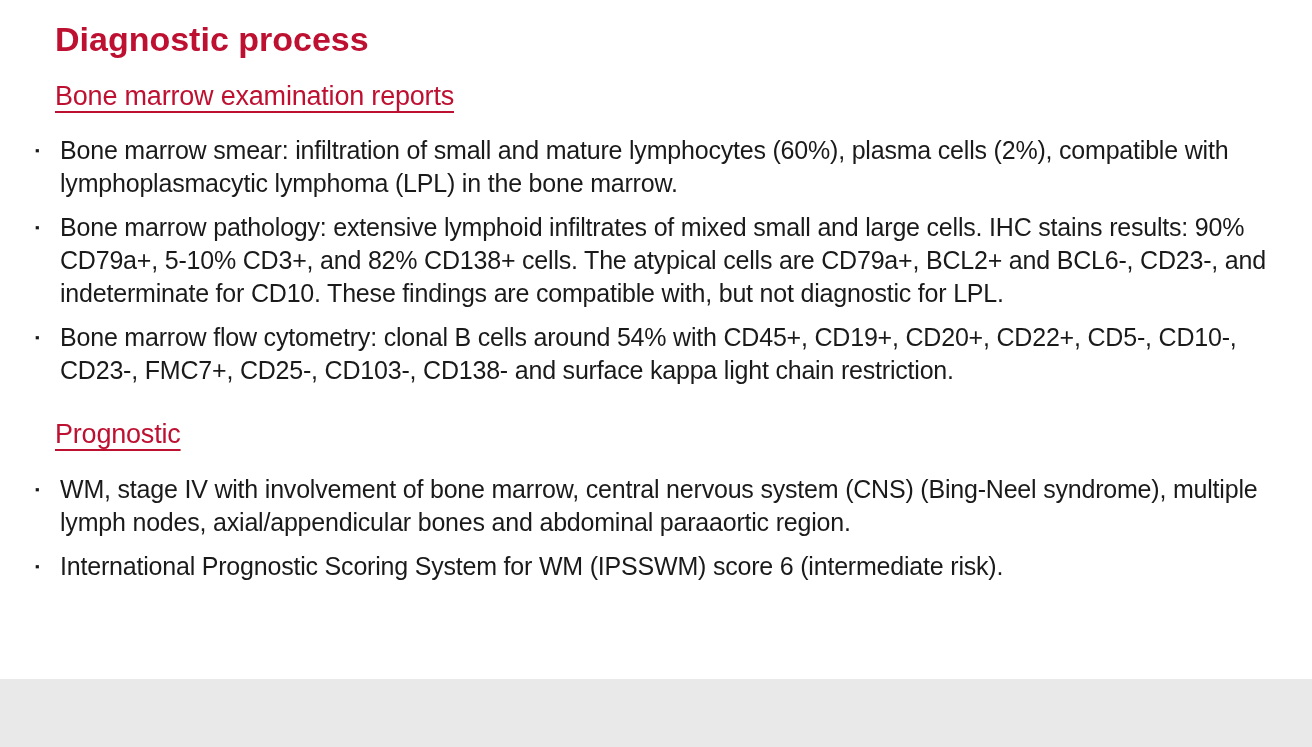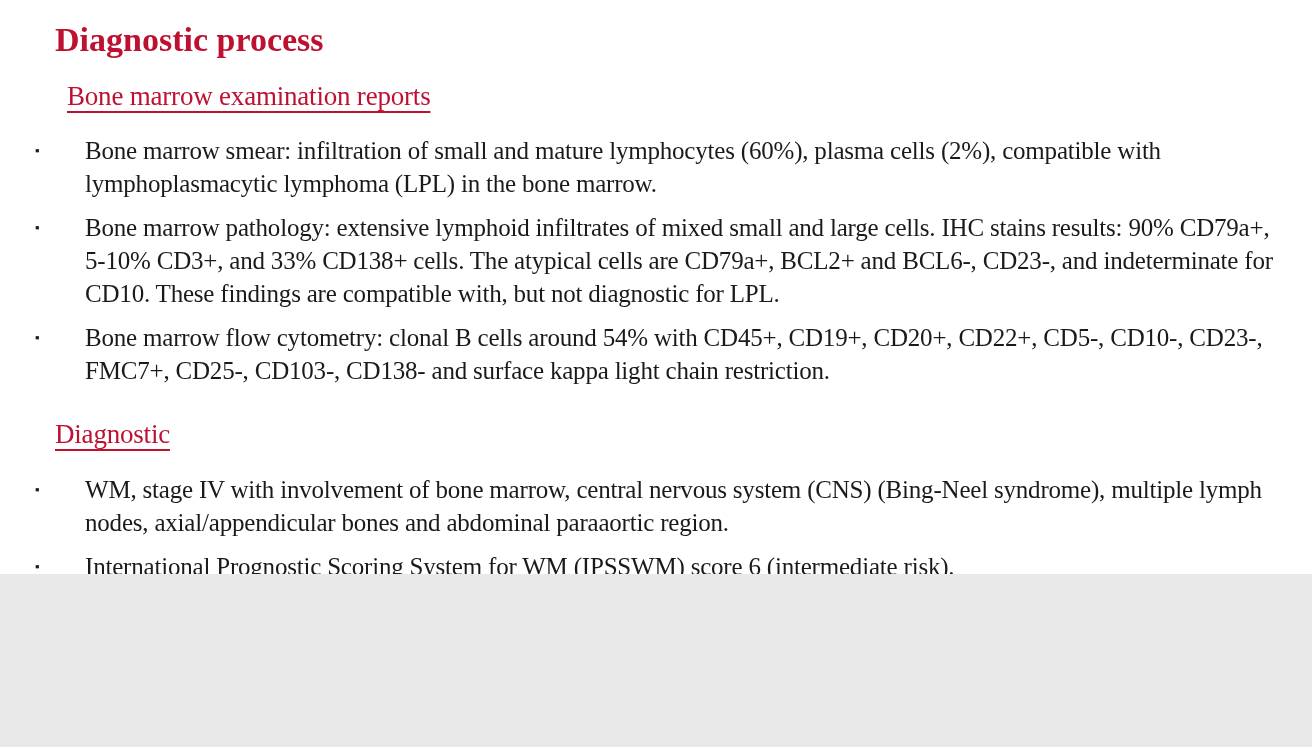--- a/index.html
+++ b/index.html
@@ -5,24 +5,24 @@
   :root {
     --accent: #be1031;
     --text: #1a1a1a;
     --bg: #ffffff;
   }
   * { box-sizing: border-box; }
   html, body { margin: 0; padding: 0; background: #e9e9e9; }
   .slide {
     position: relative;
     width: 1312px;
-    height: 574px;
+    height: 679px;
     margin: 0 auto;
     background: var(--bg);
-    font-family: Liberation Serif, serif;
+    font-family: Liberation Sans, sans-serif;
     color: var(--text);
     padding: 20px 22px 0 55px;
     overflow: hidden;
   }
   h1.title {
     margin: 0;
     font-size: 34px;
     line-height: 1.15;
     font-weight: 700;
     color: var(--accent);
@@ -32,21 +32,21 @@
     margin: 0;
     font-size: 27px;
     line-height: 1.2;
     font-weight: 400;
     color: var(--accent);
     text-decoration: underline;
     text-decoration-thickness: 2px;
     text-underline-offset: 6px;
     letter-spacing: -0.2px;
   }
-  h2.first-heading { margin-top: 21px; margin-left: 12px; }
+  h2.first-heading { margin-top: 21px; }
   h2.mutation-heading { margin-top: 29px; }
   h2.diagnosis-heading { margin-top: 31px; }
   .italic { font-style: italic; }
   ul.bullets {
     list-style: none;
     margin: 0;
     padding: 0;
     margin-left: -22px;
   }
   ul.first-bullets { margin-top: 22px; }
@@ -60,21 +60,21 @@
     margin-bottom: 11px;
   }
   .bullet-marker {
     flex: 0 0 27px;
     width: 27px;
     font-size: 13px;
     line-height: 33px;
     padding-left: 2px;
     color: var(--text);
   }
-  .bullet-text { flex: 1; margin-left: 25px; }
+  .bullet-text { flex: 1; }
   p.status-text {
     margin: 15px 0 0 0;
     font-size: 25px;
     line-height: 33px;
     letter-spacing: -0.2px;
   }
 </style>
 </head>
 <body>
 
@@ -84,31 +84,31 @@
 
   <h2 class="section-heading first-heading"><span>Bone marrow examination reports</span></h2>
 
   <ul class="bullets first-bullets">
     <li>
       <span class="bullet-marker">▪</span>
       <span class="bullet-text">Bone marrow smear: infiltration of small and mature lymphocytes (60%), plasma cells (2%), compatible with lymphoplasmacytic lymphoma (LPL) in the bone marrow.</span>
     </li>
     <li>
       <span class="bullet-marker">▪</span>
-      <span class="bullet-text">Bone marrow pathology: extensive lymphoid infiltrates of mixed small and large cells. IHC stains results: 90% CD79a+, 5-10% CD3+, and 33% CD138+ cells. The atypical cells are CD79a+, BCL2+ and BCL6-, CD23-, and indeterminate for CD10. These findings are compatible with, but not diagnostic for LPL.</span>
+      <span class="bullet-text">Bone marrow pathology: extensive lymphoid infiltrates of mixed small and large cells. IHC stains results: 90% CD79a+, 5-10% CD3+, and 82% CD138+ cells. The atypical cells are CD79a+, BCL2+ and BCL6-, CD23-, and indeterminate for CD10. These findings are compatible with, but not diagnostic for LPL.</span>
     </li>
     <li>
       <span class="bullet-marker">▪</span>
       <span class="bullet-text">Bone marrow flow cytometry: clonal B cells around 54% with CD45+, CD19+, CD20+, CD22+, CD5-, CD10-, CD23-, FMC7+, CD25-, CD103-, CD138- and surface kappa light chain restriction.</span>
     </li>
   </ul>
 
 
 
-  <h2 class="section-heading diagnosis-heading"><span>Diagnostic</span></h2>
+  <h2 class="section-heading diagnosis-heading"><span>Prognostic</span></h2>
 
   <ul class="bullets second-bullets">
     <li>
       <span class="bullet-marker">▪</span>
       <span class="bullet-text">WM, stage IV with involvement of bone marrow, central nervous system (CNS) (Bing-Neel syndrome), mul­tiple lymph nodes, axial/appendicular bones and abdominal paraaortic region.</span>
     </li>
     <li>
       <span class="bullet-marker">▪</span>
       <span class="bullet-text">International Prognostic Scoring System for WM (IPSSWM) score 6 (intermediate risk).</span>
     </li>

